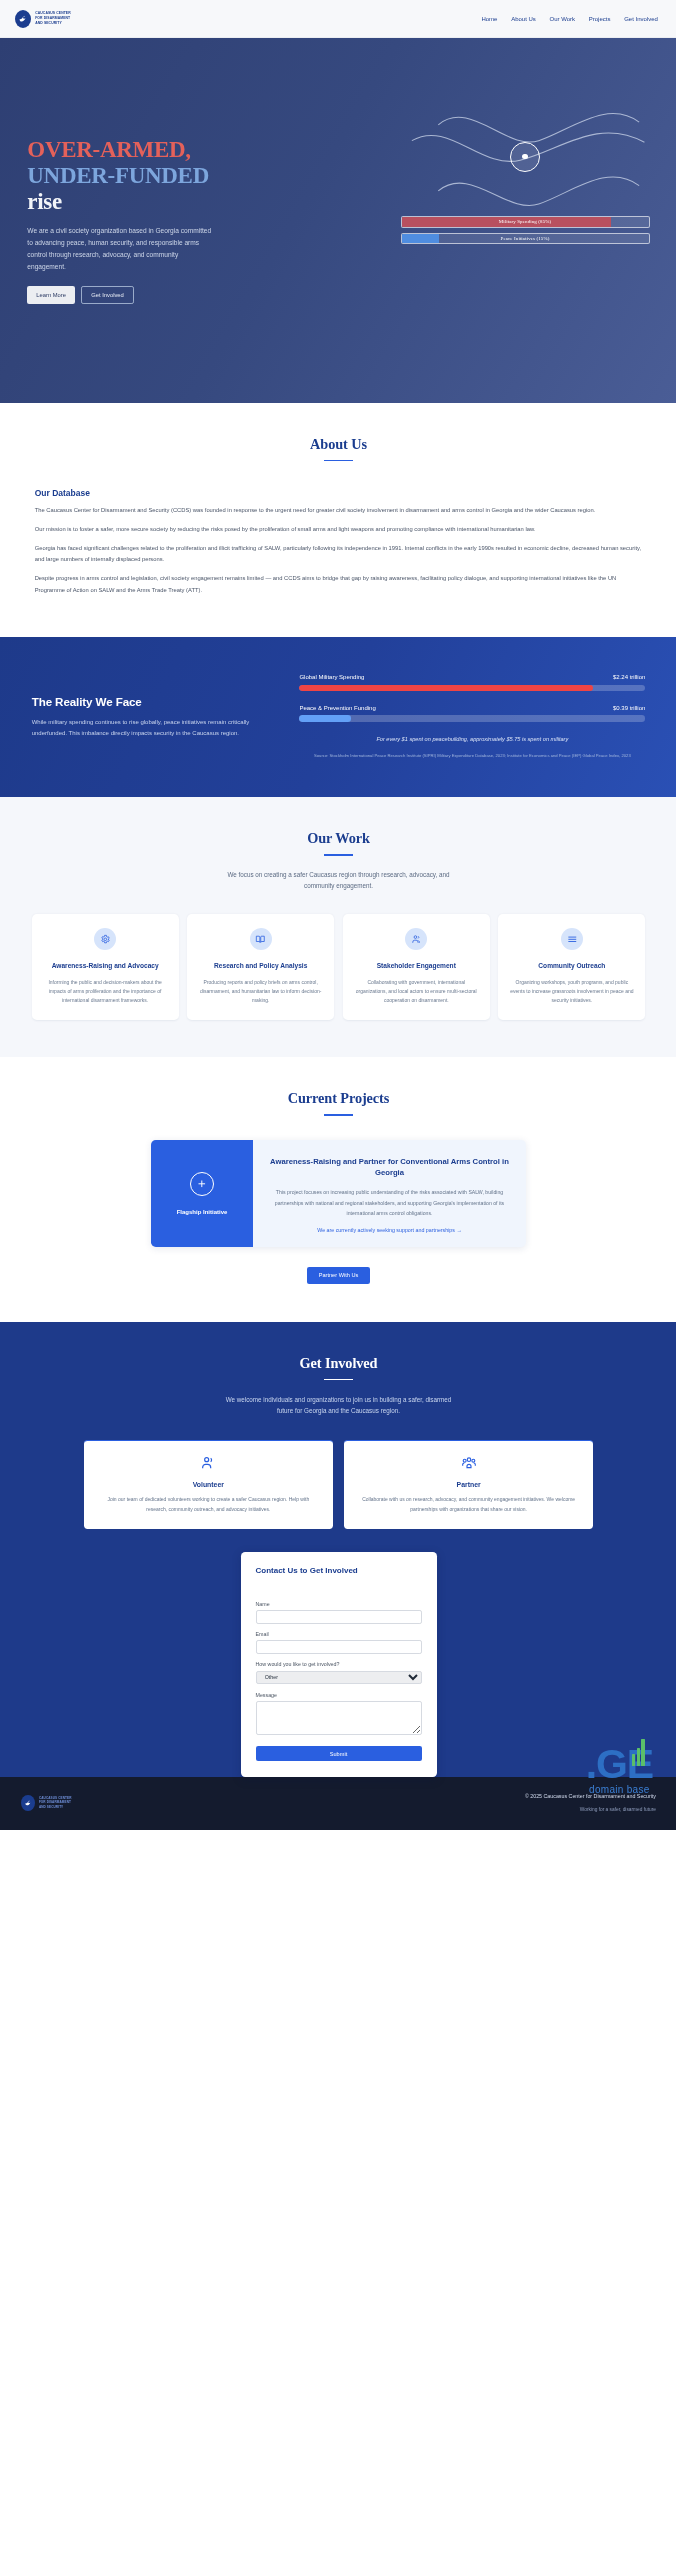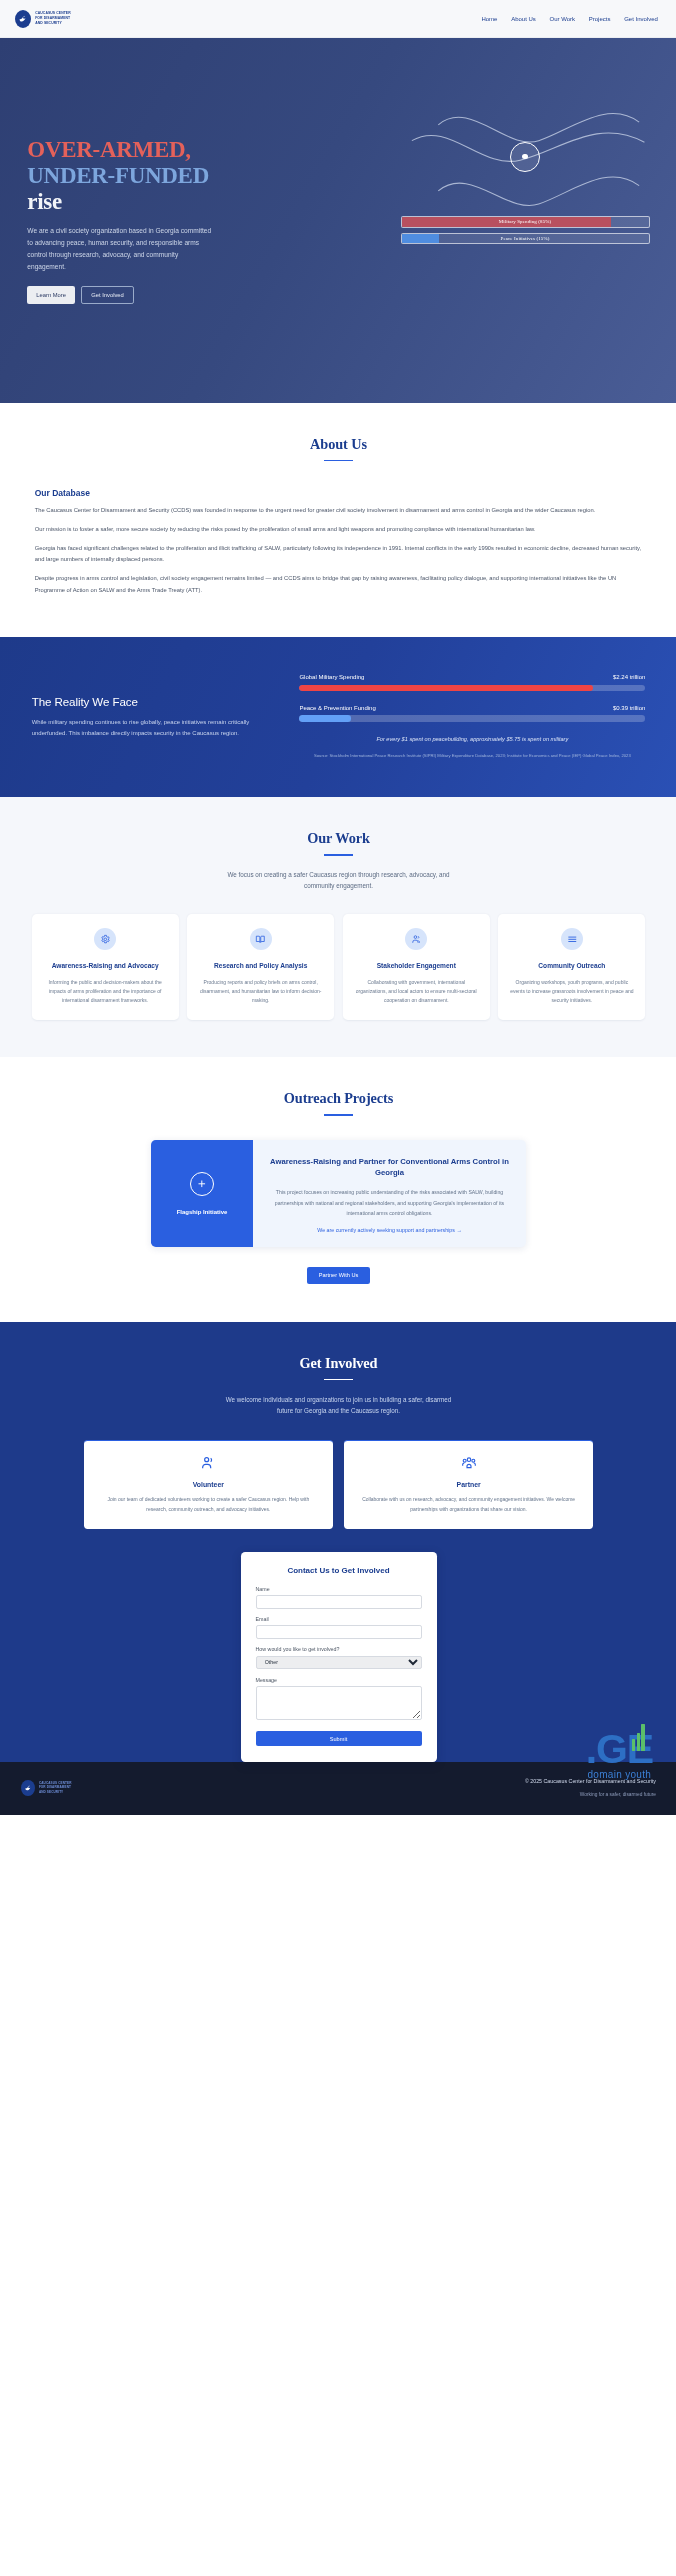--- a/index.html
+++ b/index.html
@@ -127,21 +127,21 @@
   .about-text { flex: 1; padding-top: 2.1px; }
   .about-h3 { font-size: 8.5px; font-weight: 700; color: #1b3d8f; margin-bottom: 7.4px; }
   .about-text p { font-size: 5.8px; line-height: 1.92; color: #4a5568; margin-bottom: 8px; }
 
   
   .reality {
     background: linear-gradient(115deg,#1e3a8a 0%,#22409a 50%,#2a50b5 100%);
     padding: 37px 26.4px; display: flex; gap: 24px; align-items: center; color: #fff;
   }
   .reality-left { width: 249px; flex: none; padding-left: 5.3px; }
-  .reality-h2 { font-size: 11.6px; font-weight: 400; letter-spacing: -0.1px; }
+  .reality-h2 { font-size: 11.6px; font-weight: 700; letter-spacing: -0.1px; }
   .reality-p { margin-top: 9px; font-size: 6px; line-height: 1.9; color: #c8d4ee; }
   .reality-right { flex: 1; padding-right: 5.3px; }
   .stat { margin-bottom: 13.7px; }
   .stat-top { display: flex; justify-content: space-between; font-size: 6px; margin-bottom: 4.8px; }
   .stat-bar { height: 6.3px; border-radius: 3.2px; background: rgba(255,255,255,.22); overflow: hidden; }
   .stat-fill { height: 100%; border-radius: 3.2px; }
   .stat-fill.red { background: #ef4444; }
   .stat-fill.blue { background: #63a0f7; }
   .stat-note {
     text-align: center; font-style: italic; font-size: 5.6px; line-height: 1.7;
@@ -207,21 +207,21 @@
     text-align: center; border-top: 1.6px solid #2a5fe0;
   }
   .inv-h4 { font-size: 6.9px; font-weight: 700; color: #1b3d8f; margin: 8.5px 0 7.4px; }
   .inv-p { font-size: 5px; line-height: 1.88; color: #64748b; }
 
   .contact-card {
     max-width: 196px; margin: 23px auto 0; background: #fff; border-radius: 4.2px;
     padding: 13.7px 15px 16px; color: #1f2937;
     box-shadow: 0 2.1px 9.5px rgba(10,25,65,.22);
   }
-  .contact-h3 { text-align: center; font-size: 8px; font-weight: 700; color: #1b3d8f; margin-bottom: 11px; }
+  .contact-h3 { text-align: left; font-size: 8px; font-weight: 700; color: #1b3d8f; margin-bottom: 26px; }
   .field-label { font-size: 5.3px; color: #4b5563; margin-bottom: 3.2px; display: block; }
   .field {
     width: 100%; border: 0.5px solid #d6dae1; border-radius: 2.1px; height: 13.7px;
     margin-bottom: 7.4px; padding: 0 4.2px; font-size: 5.3px;
     font-family: "Liberation Sans", sans-serif; background: #fff; color: #1f2937;
   }
   select.field { background: #edeef0; height: 13.7px; }
   textarea.field { height: 34px; padding-top: 3.2px; resize: vertical; }
   .submit-btn {
     width: 100%; background: #2a5fe0; color: #fff; border: none; border-radius: 2.1px;
@@ -419,21 +419,21 @@
             <path d="M4 17h16"></path>
           </svg>
       </div>
       <h4 class="work-h4">Community Outreach</h4>
       <p class="work-p">Organizing workshops, youth programs, and public events to increase grassroots involvement in peace and security initiatives.</p>
     </div>
   </div>
 </section>
 
 <section class="projects">
-  <h2 class="sec-title">Outreach Projects</h2>
+  <h2 class="sec-title">Current Projects</h2>
   <div class="sec-rule"></div>
 
   <div class="proj-card">
     <div class="proj-left">
       <span class="plus-circle">
         <svg width="11.6" height="11.6" viewBox="0 0 24 24" fill="none" stroke="#fff" stroke-width="2" stroke-linecap="round">
             <path d="M12 6v12"></path>
             <path d="M6 12h12"></path>
           </svg>
       </span>
@@ -504,21 +504,21 @@
     <button class="submit-btn">Submit</button>
   </div>
 
   <div class="watermark">
     <div class="wm-bars">
       <i style="height:11.6px"></i>
         <i style="height:18px"></i>
         <i style="height:26.4px"></i>
     </div>
     <div class="wm-ge">.GE</div>
-    <div class="wm-sub">domain youth</div>
+    <div class="wm-sub">domain base</div>
   </div>
 </section>
 
 <footer class="site-footer">
   <div class="footer-brand">
     <span class="footer-mark">
       <svg width="8" height="8" viewBox="0 0 24 24">
           <path d="M4 13c3 1 6-1 8-4 1 3 4 4 7 2-2 5-6 8-10 8-3 0-5-2-5-6z" fill="#fff"></path>
           <path d="M12 9c1-2 3-3 5-3" stroke="#fff" stroke-width="1.4" fill="none"></path>
         </svg>

